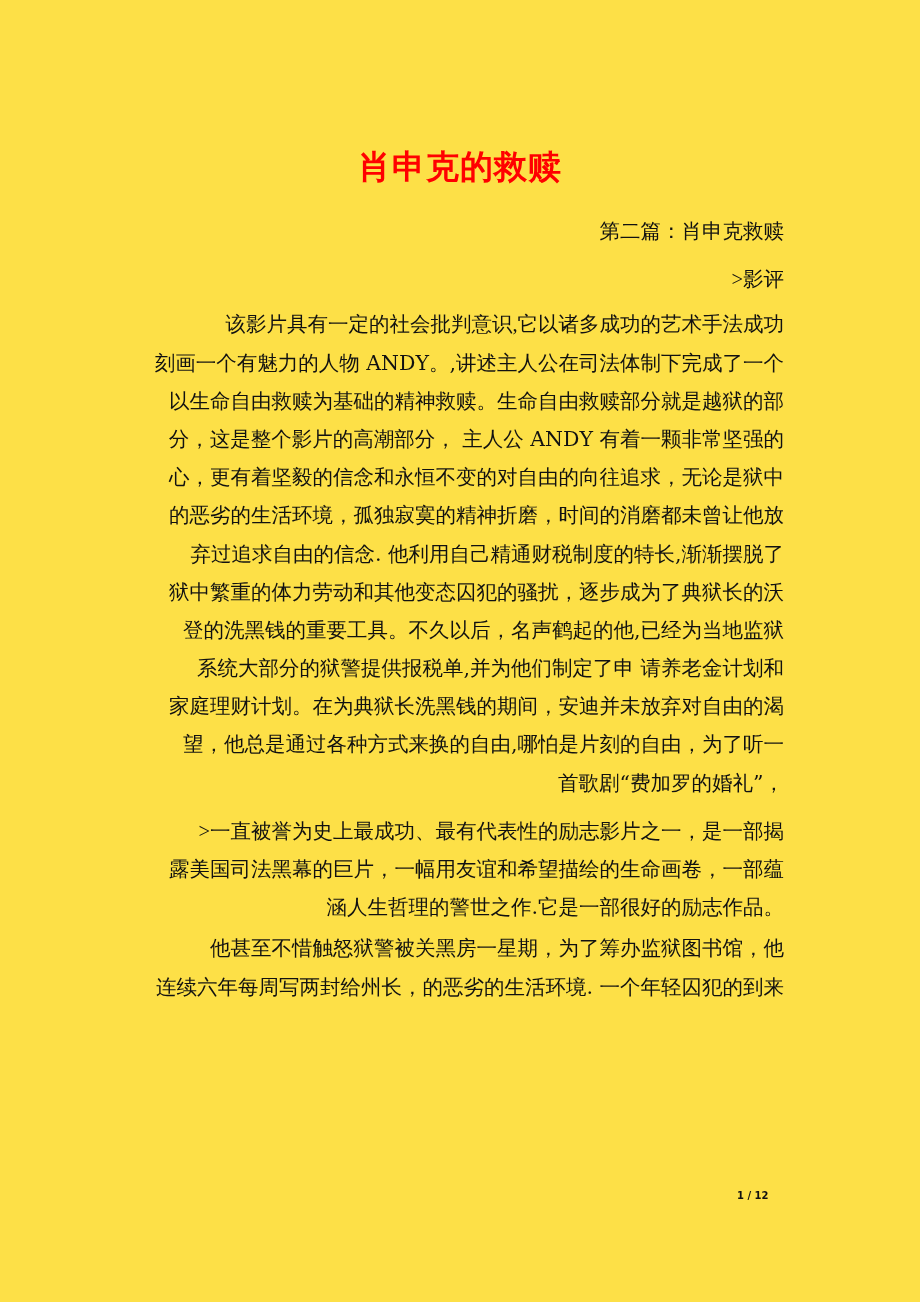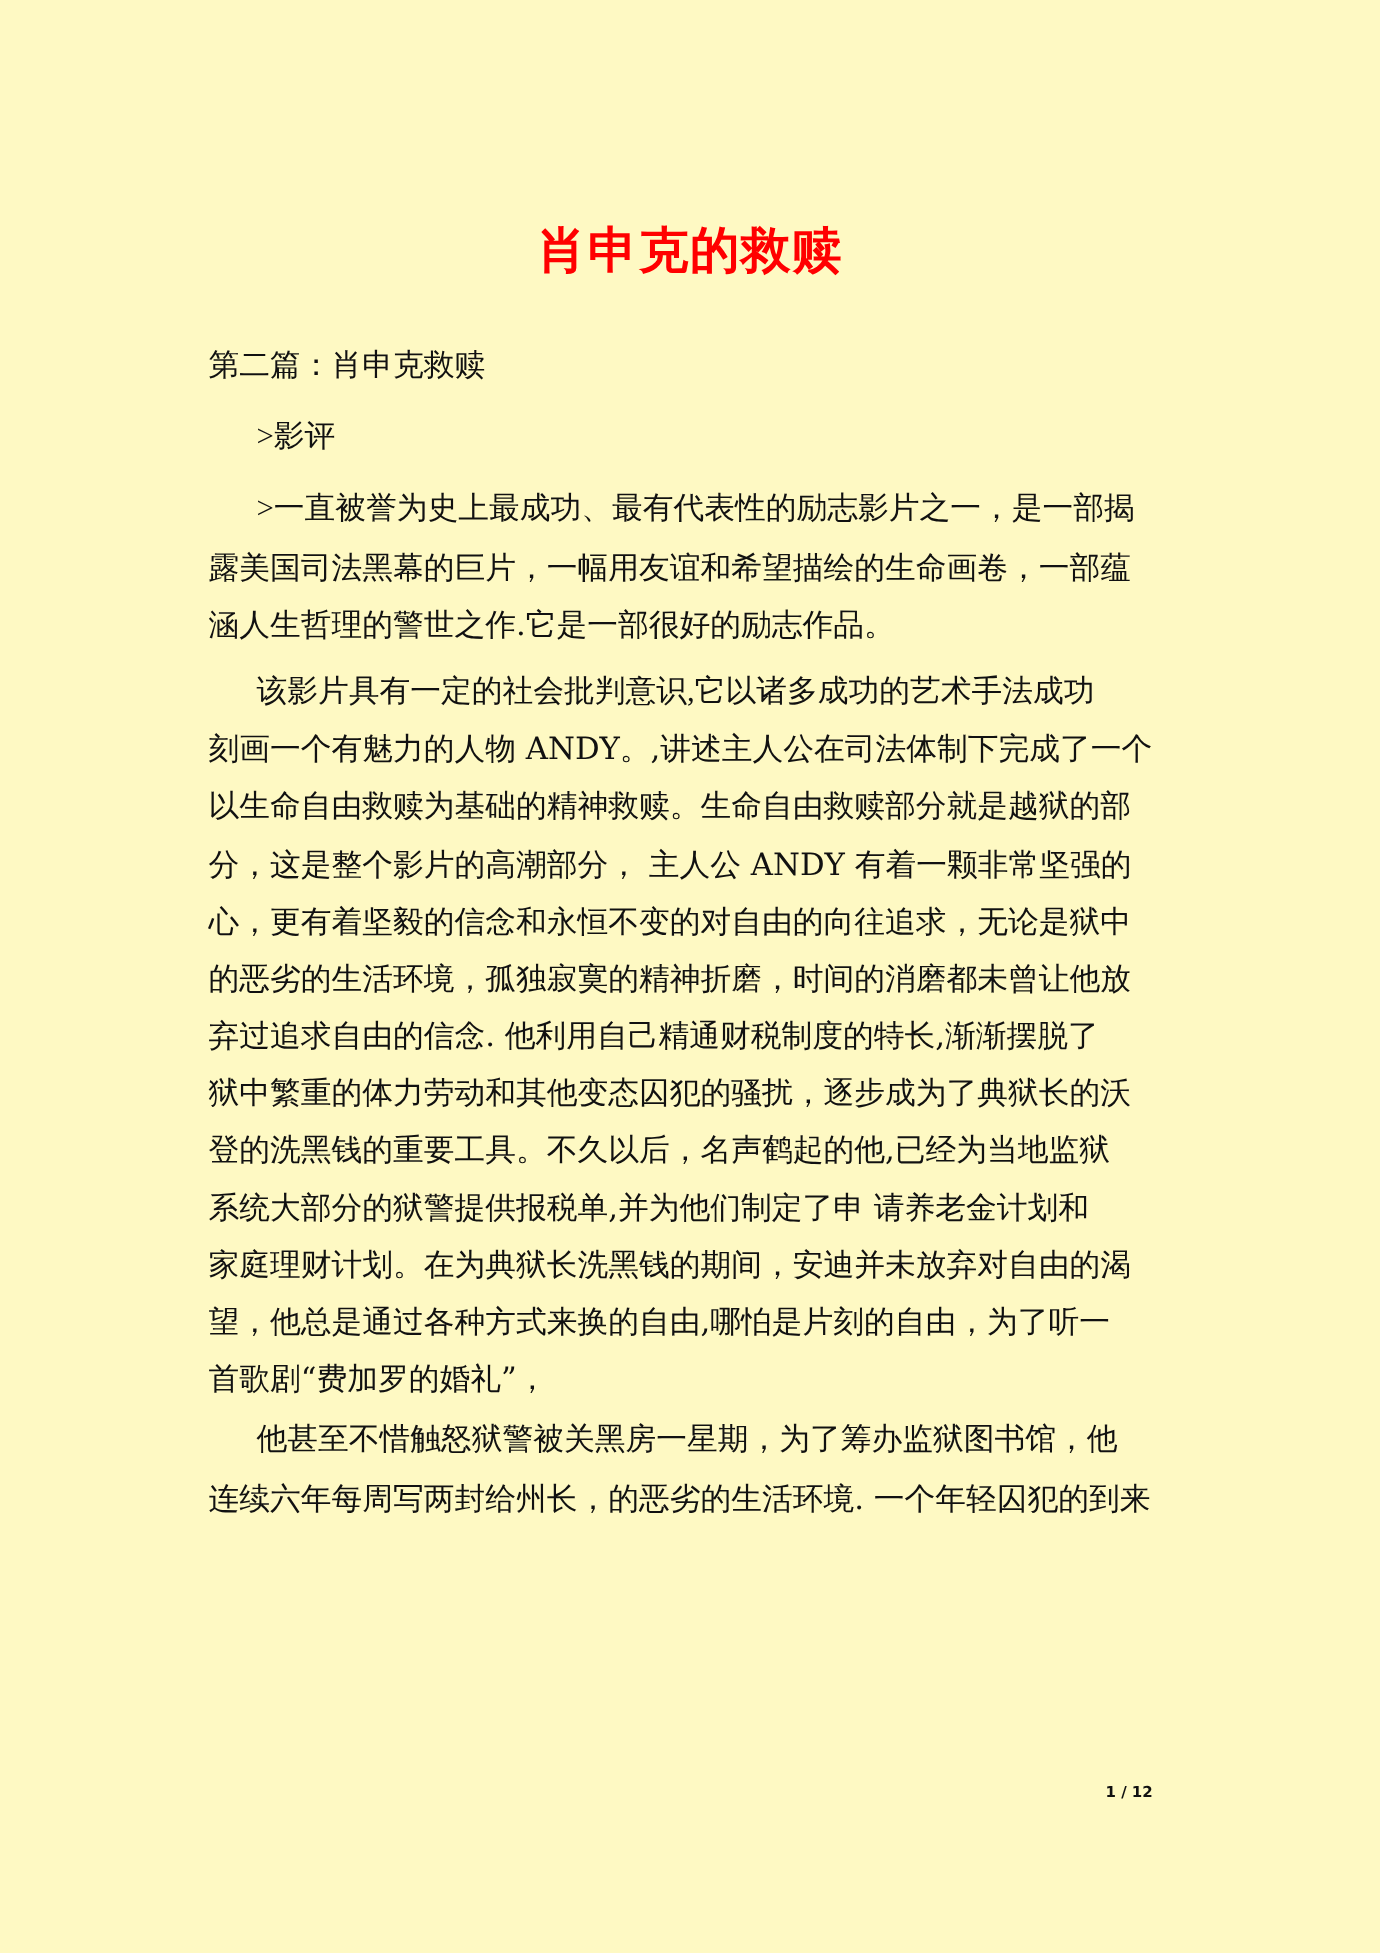--- a/index.html
+++ b/index.html
@@ -12,41 +12,42 @@
       height: 1302px;
       position: relative;
       overflow: hidden;
       font-family: "DejaVu Serif", "Liberation Serif", serif;
       color: #111111;
     }
     .page {
       position: absolute;
       left: 0; top: 0;
       width: 920px; height: 1302px;
-      background: #fef9c3;
+      background: #fde047;
     }
     .title {
       position: absolute;
       left: 0; right: 0;
       top: 143px;
       text-align: center;
       font-size: 33px;
       font-weight: bold;
       letter-spacing: 1px;
       line-height: 48px;
       color: #ff0000;
       font-family: "DejaVu Sans", "Liberation Sans", sans-serif;
     }
     .body-text {
       position: absolute;
       left: 139px;
       width: 645px;
-      top: 224px;
+      top: 212px;
       font-size: 20.5px;
       line-height: 38.2px;
+      text-align: right;
     }
     .line {
       display: block;
       white-space: nowrap;
       height: 38.2px;
     }
     .indent { padding-left: 32px; font-family: Liberation Serif, serif; }
     .section-heading { margin-bottom: 10px; }
     .page-number {
       position: absolute;
@@ -66,42 +67,42 @@
   <div class="title">肖申克的救赎</div>
 
   <div class="body-text">
 
     <span class="line section-heading">第二篇：肖申克救赎</span>
 
     <div>
       <span class="line indent">&gt;影评</span>
     </div>
 
-    <div style="margin-top:10px;">
-      <span class="line indent">&gt;一直被誉为史上最成功、最有代表性的励志影片之一，是一部揭</span>
-      <span class="line">露美国司法黑幕的巨片，一幅用友谊和希望描绘的生命画卷，一部蕴</span>
-      <span class="line">涵人生哲理的警世之作.它是一部很好的励志作品。</span>
-    </div>
-
     <div style="margin-top:7px;">
       <span class="line indent">该影片具有一定的社会批判意识,它以诸多成功的艺术手法成功</span>
       <span class="line">刻画一个有魅力的人物 ANDY。,讲述主人公在司法体制下完成了一个</span>
       <span class="line">以生命自由救赎为基础的精神救赎。生命自由救赎部分就是越狱的部</span>
       <span class="line">分，这是整个影片的高潮部分，  主人公 ANDY 有着一颗非常坚强的</span>
       <span class="line">心，更有着坚毅的信念和永恒不变的对自由的向往追求，无论是狱中</span>
       <span class="line">的恶劣的生活环境，孤独寂寞的精神折磨，时间的消磨都未曾让他放</span>
       <span class="line">弃过追求自由的信念. 他利用自己精通财税制度的特长,渐渐摆脱了</span>
       <span class="line">狱中繁重的体力劳动和其他变态囚犯的骚扰，逐步成为了典狱长的沃</span>
       <span class="line">登的洗黑钱的重要工具。不久以后，名声鹤起的他,已经为当地监狱</span>
       <span class="line">系统大部分的狱警提供报税单,并为他们制定了申  请养老金计划和</span>
       <span class="line">家庭理财计划。在为典狱长洗黑钱的期间，安迪并未放弃对自由的渴</span>
       <span class="line">望，他总是通过各种方式来换的自由,哪怕是片刻的自由，为了听一</span>
       <span class="line">首歌剧“费加罗的婚礼”，</span>
     </div>
 
+    <div style="margin-top:10px;">
+      <span class="line indent">&gt;一直被誉为史上最成功、最有代表性的励志影片之一，是一部揭</span>
+      <span class="line">露美国司法黑幕的巨片，一幅用友谊和希望描绘的生命画卷，一部蕴</span>
+      <span class="line">涵人生哲理的警世之作.它是一部很好的励志作品。</span>
+    </div>
+
     <div style="margin-top:3px;">
       <span class="line indent">他甚至不惜触怒狱警被关黑房一星期，为了筹办监狱图书馆，他</span>
       <span class="line">连续六年每周写两封给州长，的恶劣的生活环境. 一个年轻囚犯的到来</span>
     </div>
 
   </div>
 
   <div class="page-number">1 / 12</div>
 
 </div>

